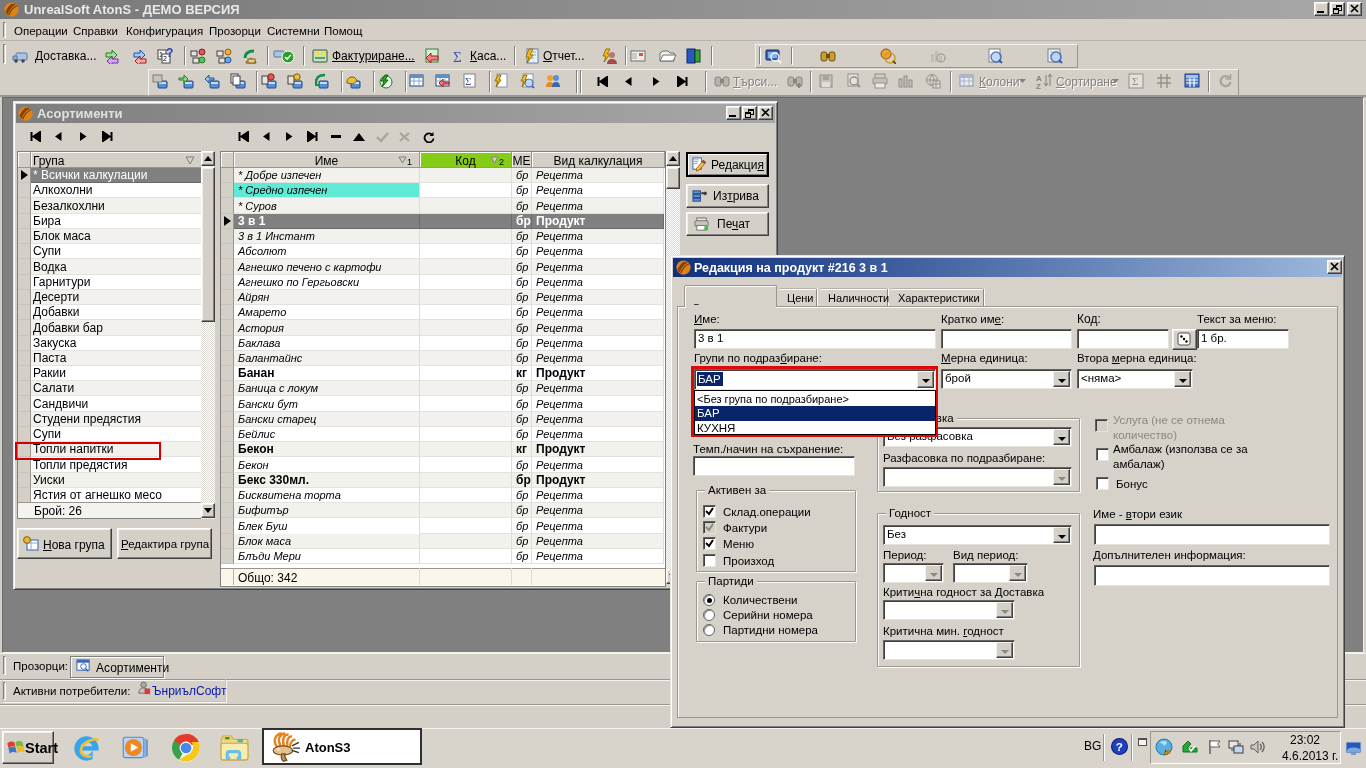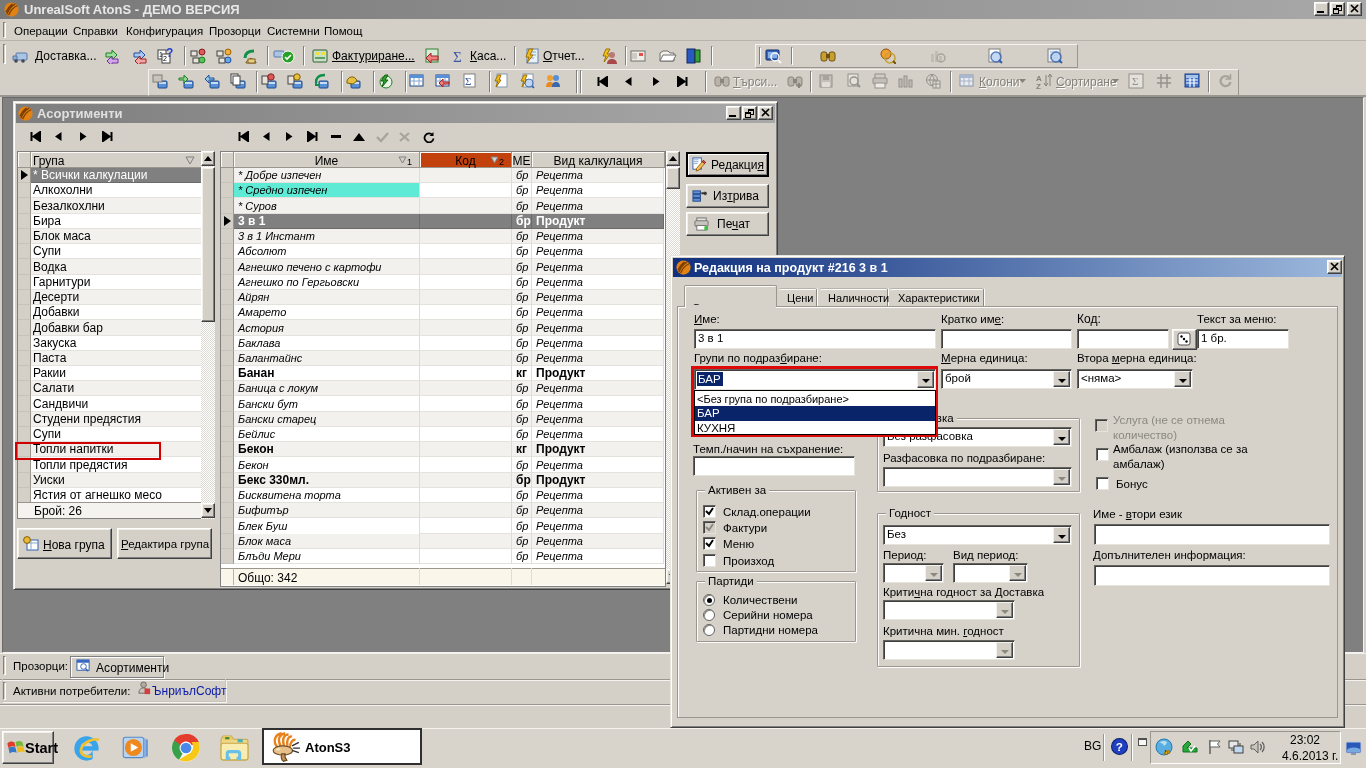--- a/index.html
+++ b/index.html
@@ -637,21 +637,21 @@
 <div class="ab r2" style="left:201px;top:503px;width:14px;height:15px;background:#d4d0c8;">
     <svg width="12" height="13">
       <path d="M6 9 l4 -5 h-8 z" fill="#000"></path>
     </svg>
   </div>
 <div class="ab " style="left:220px;top:151px;width:446px;height:436px;background:#fff;border:1px solid #808080;"></div>
 <div class="ab " style="left:221px;top:152px;width:13px;height:16px;background:#d4d0c8;border-right:1px solid #9a968e;border-bottom:1px solid #9a968e;box-shadow:inset 1px 1px 0 #fcfbf8;"></div>
 <div class="ab " style="left:234px;top:152px;width:186px;height:16px;background:#d4d0c8;border-right:1px solid #9a968e;border-bottom:1px solid #9a968e;box-shadow:inset 1px 1px 0 #fcfbf8;">
     <div style="text-align:center;padding-top:2px;font-size:12px">Име</div>
   </div>
-<div class="ab " style="left:420px;top:152px;width:92px;height:16px;background:#c2410c;border-right:1px solid #9a968e;border-bottom:1px solid #9a968e;box-shadow:inset 1px 1px 0 #fcfbf8;">
+<div class="ab " style="left:420px;top:152px;width:92px;height:16px;background:#84cc16;border-right:1px solid #9a968e;border-bottom:1px solid #9a968e;box-shadow:inset 1px 1px 0 #fcfbf8;">
     <div style="text-align:center;padding-top:2px;font-size:12px">Код</div>
   </div>
 <div class="ab " style="left:512px;top:152px;width:20px;height:16px;background:#d4d0c8;border-right:1px solid #9a968e;border-bottom:1px solid #9a968e;box-shadow:inset 1px 1px 0 #fcfbf8;">
     <div style="text-align:center;padding-top:2px;font-size:12px">МЕ</div>
   </div>
 <div class="ab " style="left:532px;top:152px;width:133px;height:16px;background:#d4d0c8;border-right:1px solid #9a968e;border-bottom:1px solid #9a968e;box-shadow:inset 1px 1px 0 #fcfbf8;">
     <div style="text-align:center;padding-top:2px;font-size:12px">Вид калкулация</div>
   </div>
 <div class="ab " style="left:398px;top:156px;width:16px;height:10px;">
     <svg width="16" height="10" viewBox="0 0 16 10">

